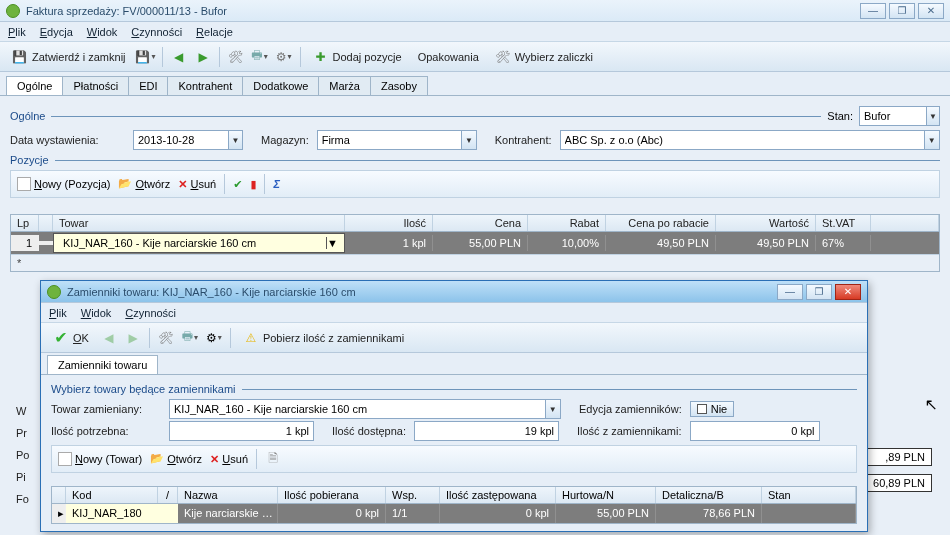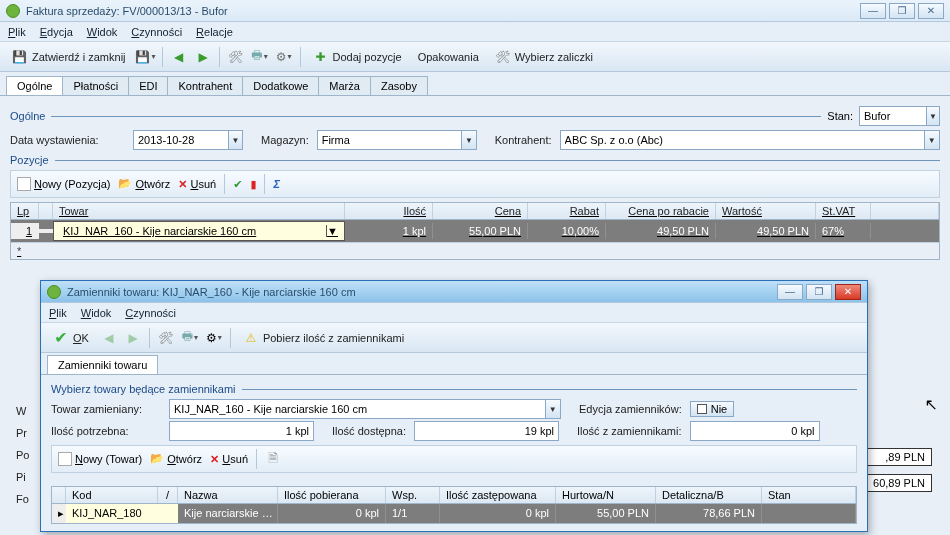--- a/index.html
+++ b/index.html
@@ -51,21 +51,21 @@
 .sub-toolbar .act{display:flex;align-items:center;gap:3px;}
 .icon-new{width:14px;height:14px;border:1px solid #aaa;background:#fff;}
 .icon-open{width:14px;height:14px;color:#e0a030;}
 .icon-del{color:#d22;font-weight:bold;}
 .icon-check{color:#2a9b2e;}
 .icon-stop{color:#d22;}
 .icon-sigma{color:#2a5ec0;font-weight:bold;font-style:italic;}
 .underline::first-letter{text-decoration:underline;}
 
 
-.grid { border:1px solid #9fb5c9; margin-top:4px;text-decoration:underline;}
+.grid { border:1px solid #9fb5c9; margin-top:16px;}
 .grid-head { display:flex; background:linear-gradient(#eef5fb,#dce8f3); border-bottom:1px solid #9fb5c9;}
 .grid-head div{ padding:2px 6px; border-right:1px solid #c0d2e2; color:#222;}
 .grid-row { display:flex; align-items:center; height:22px;}
 .grid-row.sel { background:#7d7d7d; color:#fff;}
 .grid-row div{ padding:2px 6px; border-right:1px solid rgba(255,255,255,0.15); overflow:hidden; white-space:nowrap;}
 .grid-row .editcell { background:#ffffe0; color:#000; border:1px solid #555; height:20px; display:flex;align-items:center;}
 .asterisk{padding:2px 6px; color:#444;border-top:1px solid #c0d2e2;}
 
 
 .summary-box { position:absolute; right:18px; top:448px; display:flex;flex-direction:column;gap:8px;}
@@ -86,21 +86,21 @@
 .dlg-grid-row .ycell{background:#ffffe0;color:#000;}
 .nie-btn{display:inline-flex;align-items:center;gap:4px;border:1px solid #8ba8c6;padding:1px 6px;background:linear-gradient(#f5faff,#d3e4f3);}
 .nie-btn .chk{width:10px;height:10px;border:1px solid #555;background:#fff;}
 .cursor-arrow{position:absolute;right:12px;top:395px;font-size:16px;color:#000;pointer-events:none;}
 </style>
 </head>
 <body>
 
 <div class="titlebar">
   <span class="icon"></span>
-  <span class="ttl">Faktura sprzedaży: FV/000013/13 - Bufor</span>
+  <span class="ttl">Faktura sprzedaży: FV/000011/13 - Bufor</span>
   <div class="winctrls">
     <span>—</span>
     <span>❐</span>
     <span>✕</span>
   </div>
 </div>
 
 <div class="menubar">
   <span>Plik</span>
   <span>Edycja</span>
@@ -202,21 +202,21 @@
 
   <div class="grid">
     <div class="grid-head">
       <div style="width:28px">Lp</div>
       <div style="width:14px"></div>
       <div style="width:292px">Towar</div>
       <div style="width:88px;text-align:right">Ilość</div>
       <div style="width:95px;text-align:right">Cena</div>
       <div style="width:78px;text-align:right">Rabat</div>
       <div style="width:110px;text-align:right">Cena po rabacie</div>
-      <div style="width:100px;">Wartość</div>
+      <div style="width:100px;text-align:right">Wartość</div>
       <div style="width:55px">St.VAT</div>
       <div style="flex:1"></div>
     </div>
     <div class="grid-row sel">
       <div style="width:28px;background:#eee;color:#000;text-align:right">1</div>
       <div style="width:14px;background:#eee"></div>
       <div class="editcell" style="width:292px">
         <span style="flex:1;padding:0 3px">KIJ_NAR_160 - Kije narciarskie 160 cm</span>
         <span class="cbtn" style="border-left:1px solid #555">▼</span>
       </div>

